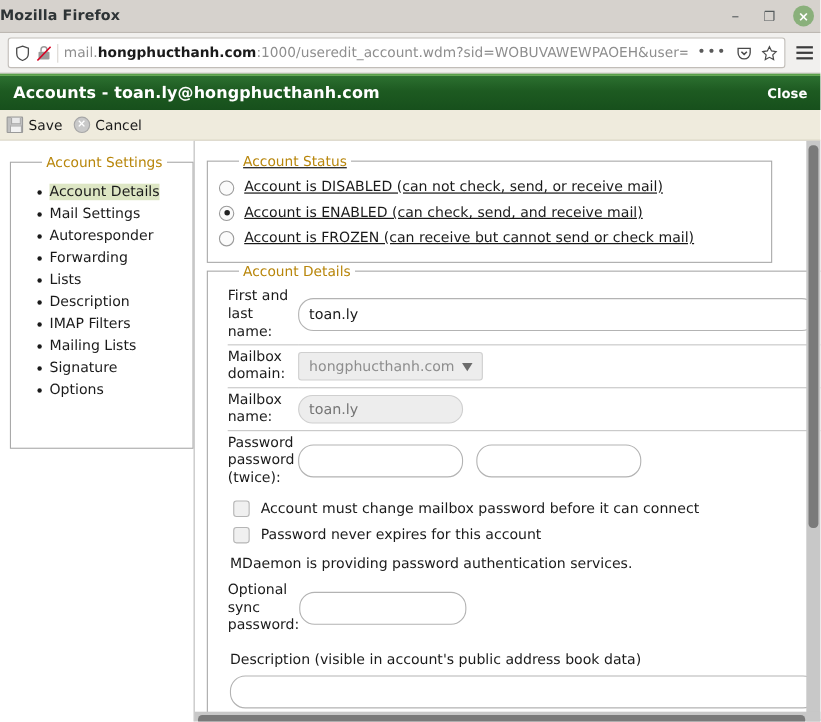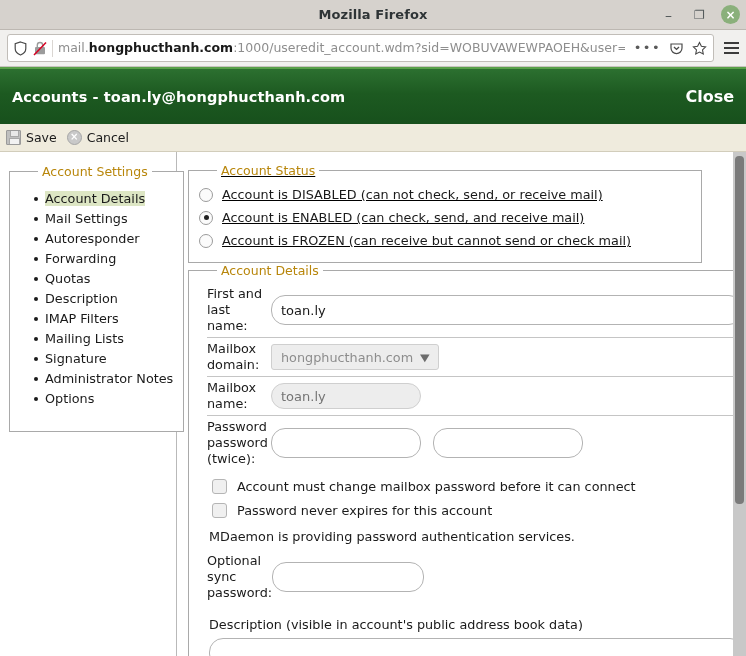--- a/index.html
+++ b/index.html
@@ -16,21 +16,20 @@
   .titlebar {
     height: 29px;
     background: #d6d2cd;
     border-bottom: 1px solid #bdb8b2;
     display: flex;
     align-items: center;
     position: relative;
   }
   .titlebar-title {
     flex: 1;
-    text-align: center;
     font-size: 13px;
     font-weight: bold;
     color: #2e3436;
     letter-spacing: 0.1px;
   }
   .win-buttons {
     position: absolute;
     right: 6px;
     top: 0;
     height: 29px;
@@ -99,31 +98,31 @@
   .hamburger { margin-left: 10px; display: flex; flex-direction: column; gap: 3px; }
   .hamburger i { display: block; width: 15px; height: 2px; background: #3b3b3b; }
 
   
   .app-header {
     height: 31px;
     background: linear-gradient(to bottom, #2c7030 0%, #1d5a21 45%, #17501c 100%);
     border-top: 2px solid #59a049;
     display: flex;
     align-items: center;
-    padding: 12px 12px;
+    padding: 0 12px;
     color: #ffffff;
   }
   .app-title {
     flex: 1;
     font-size: 14.5px;
     font-weight: bold;
     letter-spacing: 0.1px;
   }
   .app-close {
-    font-size: 16px;
+    font-size: 12px;
     font-weight: bold;
     color: #ffffff;
     cursor: pointer;
   }
 
   .toolbar {
     height: 27px;
     background: #efebdd;
     border-bottom: 1px solid #d2cdbb;
     display: flex;
@@ -471,26 +470,25 @@
   <div class="page">
 
     <div class="sidebar">
       <fieldset class="box">
         <legend>Account Settings</legend>
         <ul class="navlist">
           <li class="active"><span class="lbl">Account Details</span></li>
           <li><span class="lbl">Mail Settings</span></li>
           <li><span class="lbl">Autoresponder</span></li>
           <li><span class="lbl">Forwarding</span></li>
-          <li><span class="lbl">Quotas</span></li>
+          <li><span class="lbl">Lists</span></li>
           <li><span class="lbl">Description</span></li>
           <li><span class="lbl">IMAP Filters</span></li>
           <li><span class="lbl">Mailing Lists</span></li>
           <li><span class="lbl">Signature</span></li>
-          <li><span class="lbl">Administrator Notes</span></li>
           <li><span class="lbl">Options</span></li>
         </ul>
       </fieldset>
     </div>
 
     <div class="content">
 
       <fieldset class="box status-box">
         <legend>Account Status</legend>
         <div class="radio-row">

